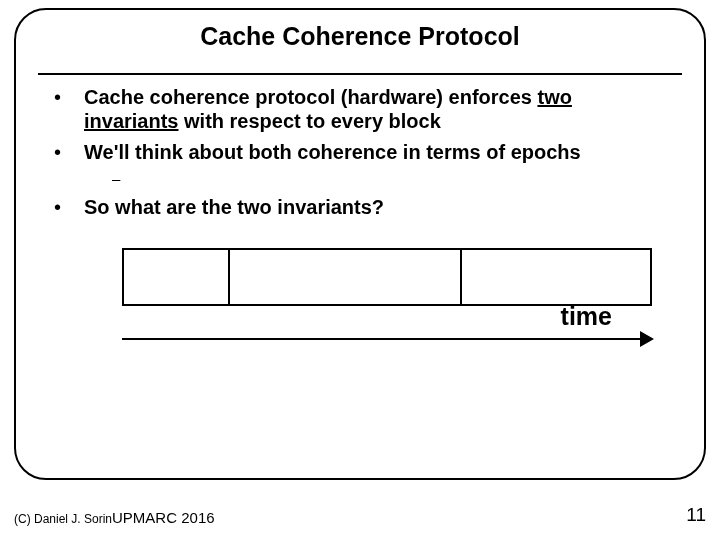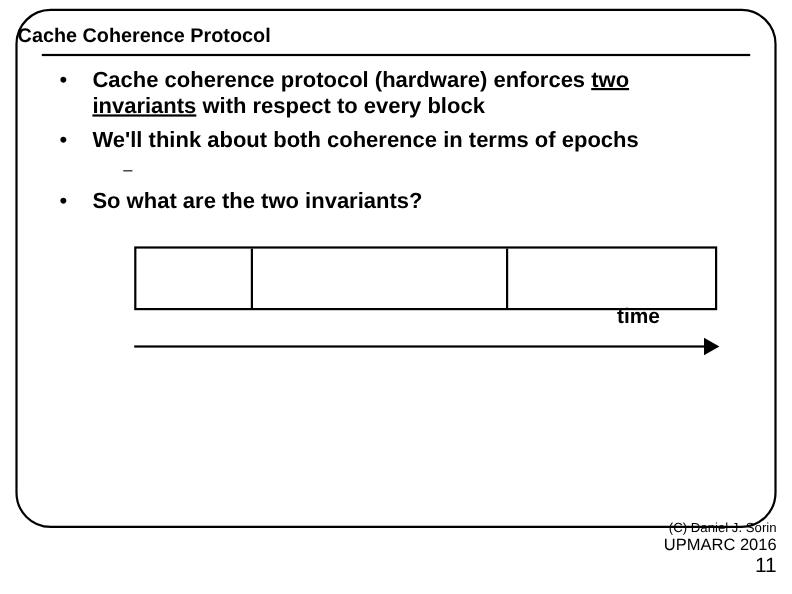--- a/index.html
+++ b/index.html
@@ -15,24 +15,24 @@
     position: absolute;
     left: 14px;
     top: 8px;
     width: 692px;
     height: 472px;
     border: 2.5px solid #000;
     border-radius: 32px;
     padding: 12px 0 0 0;
   }
   .title {
-    text-align: left;
-    font-size: 18px;
+    text-align: center;
+    font-size: 25px;
     font-weight: bold;
-    margin-bottom: 6px;
+    margin-bottom: 22px;
   }
   .title-rule {
     border: none;
     border-top: 2px solid #000;
     margin: 0 22px 10px 22px;
   }
   .bullets {
     padding: 0 34px 0 38px;
   }
   .b1 {
@@ -96,34 +96,33 @@
     right: -2px;
     top: 1px;
     width: 0;
     height: 0;
     border-left: 14px solid #000;
     border-top: 8px solid transparent;
     border-bottom: 8px solid transparent;
   }
   .time-label {
     position: absolute;
-    right: 52px;
+    right: 40px;
     top: 54px;
-    font-size: 19px;
+    font-size: 25px;
     font-weight: bold;
   }
   .footer {
     position: absolute;
     left: 14px;
     right: 14px;
     bottom: 14px;
     display: flex;
     align-items: flex-end;
     font-size: 12px;
-    flex-direction: column;
   }
   .copyright { flex: 0 0 auto; }
   .venue { flex: 1; text-align: left; font-size: 15px; }
   .pagenum { flex: 0 0 auto; font-size: 19px; }
 </style>
 </head>
 <body>
 
 <div class="slide-frame">
   <div class="title">Cache Coherence Protocol</div>

